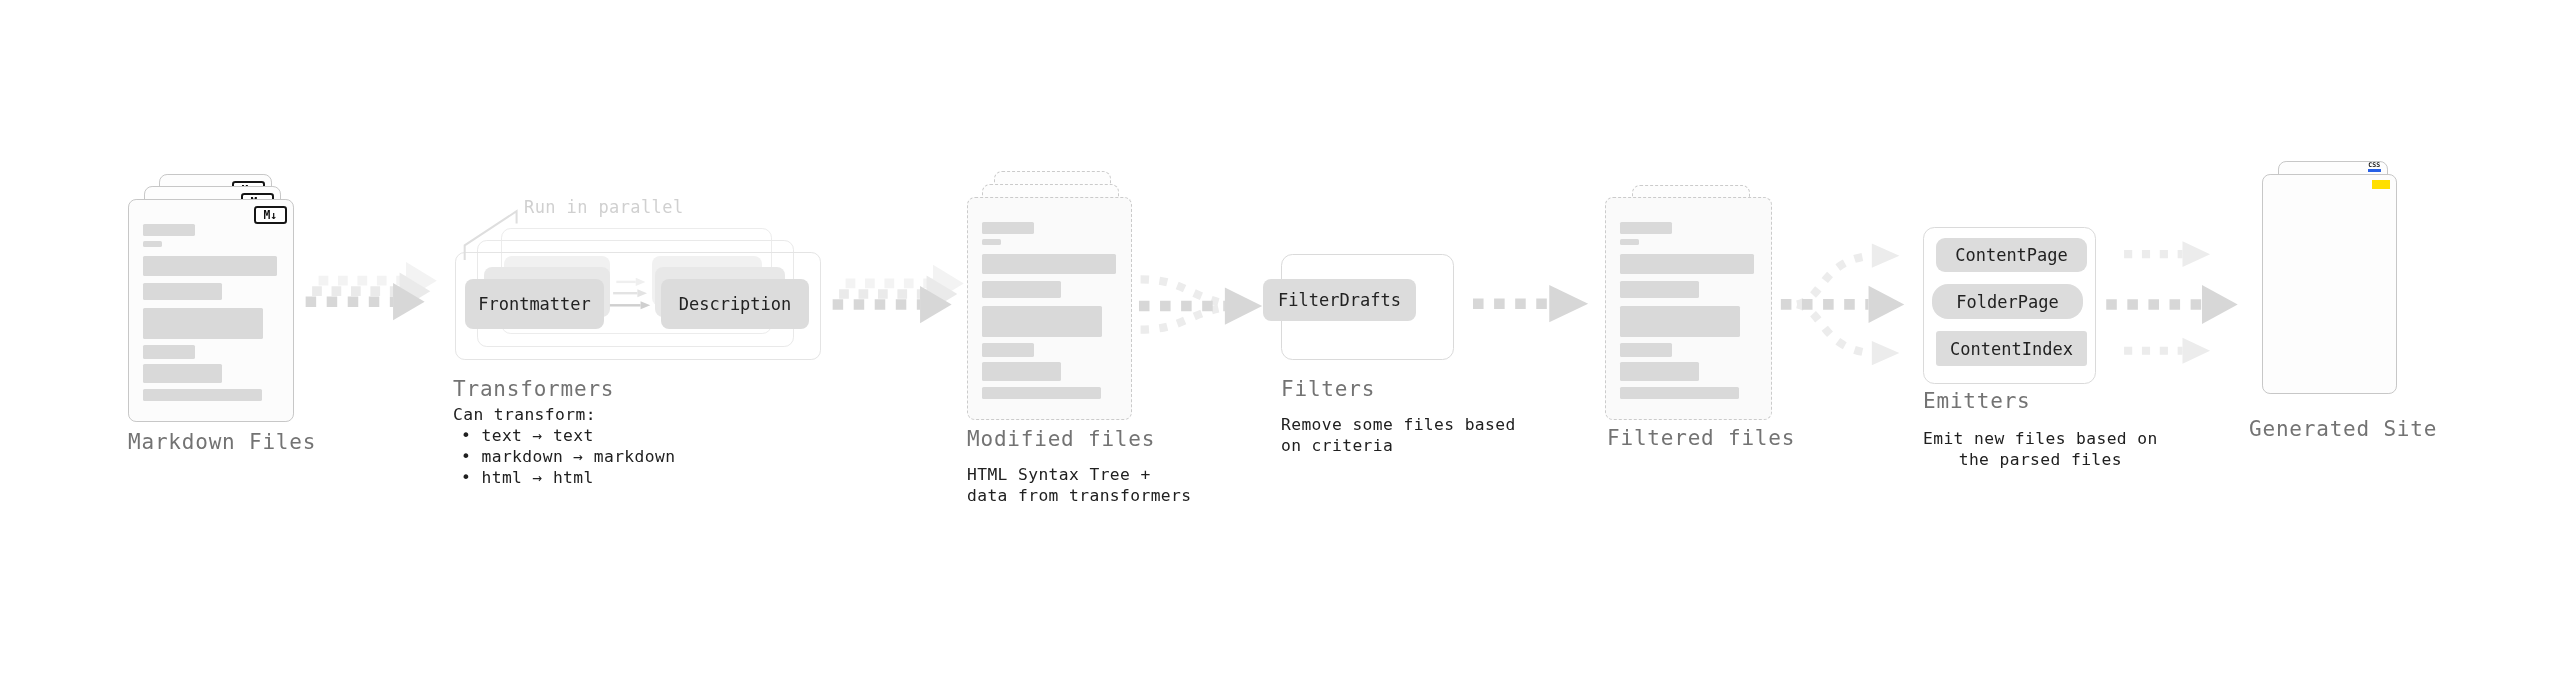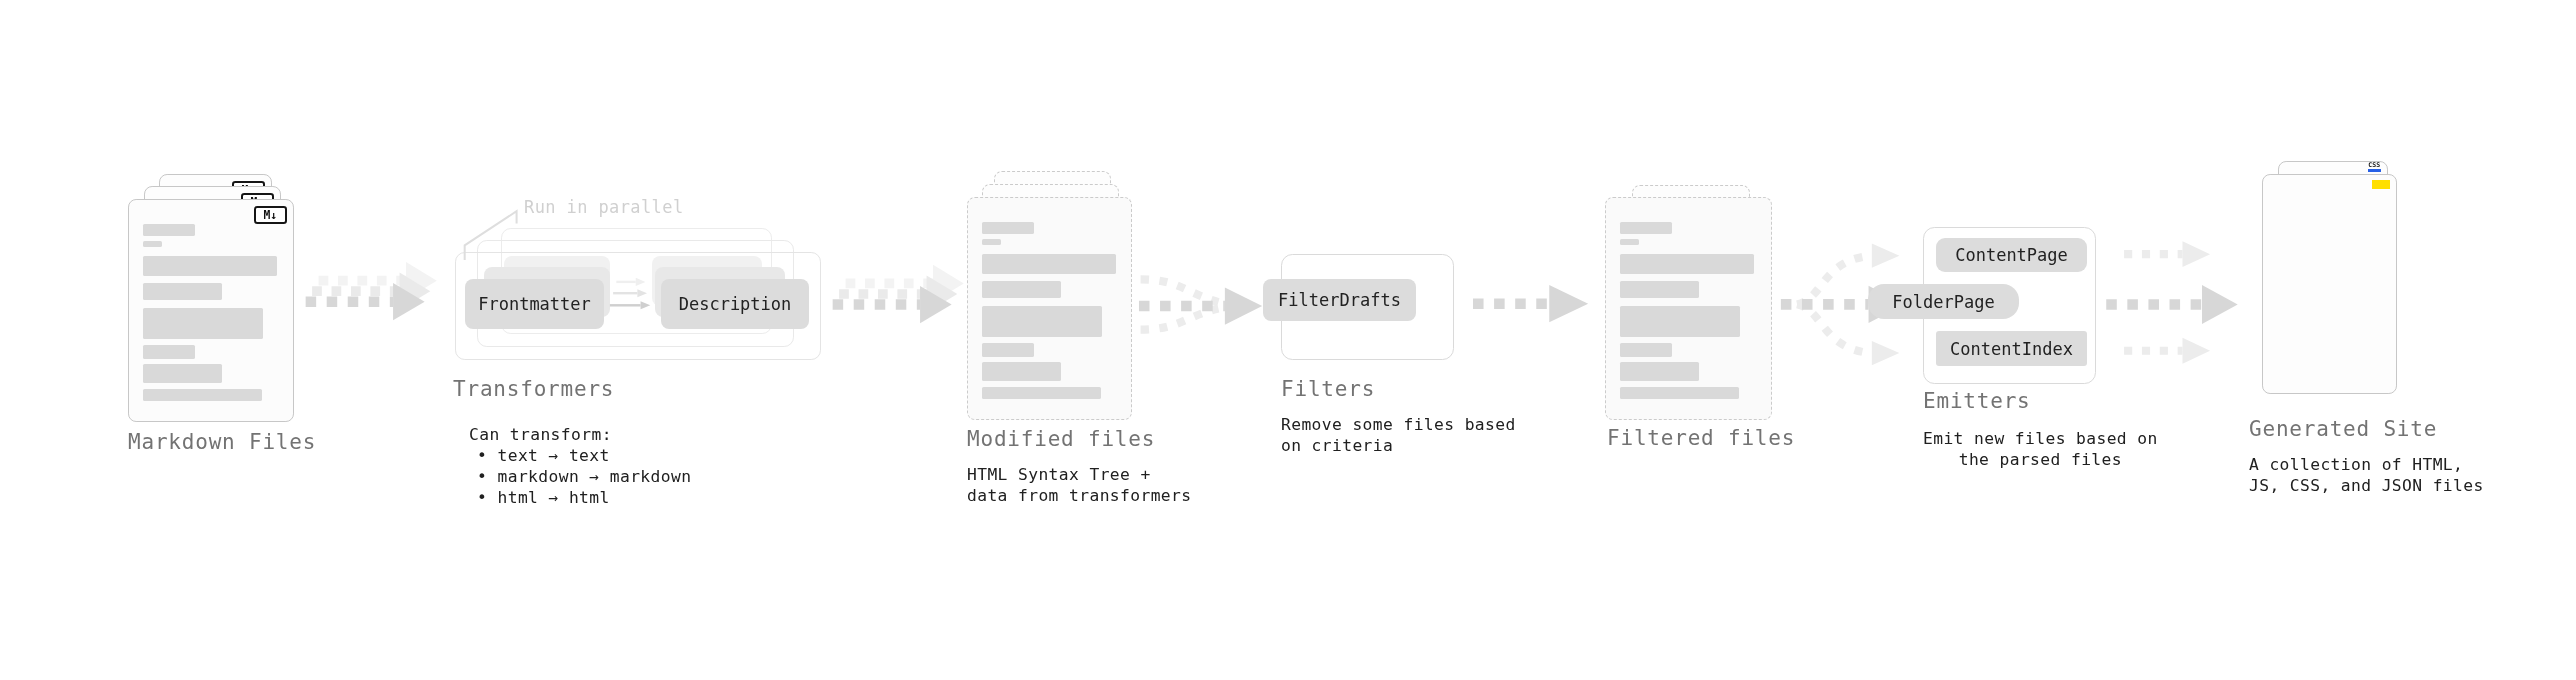--- a/index.html
+++ b/index.html
@@ -107,21 +107,21 @@
   <svg class="arrow-svg" style="left:608px;top:273px;" width="49" height="42" viewBox="0 0 60 52">
     <line x1="10" y1="11" x2="34" y2="11" stroke="#efefef" stroke-width="3"></line>
     <polygon points="34,6 34,16 46,11" fill="#efefef"></polygon>
     <line x1="6" y1="25" x2="36" y2="25" stroke="#e3e3e3" stroke-width="3"></line>
     <polygon points="36,20 36,30 48,25" fill="#e3e3e3"></polygon>
     <line x1="2" y1="40" x2="40" y2="40" stroke="#cfcfcf" stroke-width="3"></line>
     <polygon points="40,35 40,45 52,40" fill="#cfcfcf"></polygon>
   </svg>
 
   <div class="stage-label" style="left:453px;top:377px;">Transformers</div>
-  <div class="stage-sub" style="left:453px;top:424px;margin-left:16px;">
+  <div class="stage-sub" style="left:453px;top:404px;">
     <div>Can transform:</div>
     <div style="padding-left:8.1px;">• text → text</div>
     <div style="padding-left:8.1px;">• markdown → markdown</div>
     <div style="padding-left:8.1px;">• html → html</div>
   </div>
 
   <svg class="arrow-svg" style="left:826px;top:260px;" width="142" height="68" viewBox="0 0 175 84">
     <g transform="translate(16,-26)">
       <line x1="8" y1="55" x2="116" y2="55" stroke="#f3f3f3" stroke-width="12" stroke-dasharray="12 12"></line>
       <polygon points="116,32 116,78 154,55" fill="#f3f3f3"></polygon>
@@ -193,21 +193,21 @@
     <path d="M 26 78 C 60 70 55 25 116 18" fill="none" stroke="#ececec" stroke-width="10" stroke-dasharray="10 13"></path>
     <polygon points="118,3 118,33 152,18" fill="#ececec"></polygon>
     <path d="M 26 78 C 60 86 55 131 116 138" fill="none" stroke="#ececec" stroke-width="10" stroke-dasharray="10 13"></path>
     <polygon points="118,123 118,153 152,138" fill="#ececec"></polygon>
     <line x1="6" y1="78" x2="114" y2="78" stroke="#d7d7d7" stroke-width="13" stroke-dasharray="13 13"></line>
     <polygon points="114,55 114,101 158,78" fill="#d7d7d7"></polygon>
   </svg>
 
   <div class="panel" style="left:1923px;top:227px;width:173px;height:157px;"></div>
   <div class="pill" style="left:1936px;top:238px;width:151px;height:34px;border-radius:9px;">ContentPage</div>
-  <div class="pill" style="left:1868px;top:284px;width:151px;height:35px;border-radius:16px;">FolderPage</div>
+  <div class="pill" style="left:1932px;top:284px;width:151px;height:35px;border-radius:16px;">FolderPage</div>
   <div class="pill" style="left:1936px;top:331px;width:151px;height:35px;border-radius:3px;">ContentIndex</div>
   <div class="stage-label" style="left:1923px;top:389px;">Emitters</div>
   <div class="stage-sub" style="left:1923px;top:428px;text-align:center;">
     <div>Emit new files based on</div>
     <div>the parsed files</div>
   </div>
 
   <svg class="arrow-svg" style="left:2103px;top:237px;" width="142" height="130" viewBox="0 0 175 160">
     <line x1="26" y1="21" x2="98" y2="21" stroke="#ececec" stroke-width="10" stroke-dasharray="10 12"></line>
     <polygon points="98,5 98,37 132,21" fill="#ececec"></polygon>
@@ -220,19 +220,15 @@
   <div class="doc back" style="left:2278px;top:161px;width:110px;height:220px;">
     <div class="css-badge">
       <div class="css-txt">CSS</div>
       <div class="css-bar" style="background:#2760e6;"></div>
     </div>
   </div>
   <div class="doc back" style="left:2262px;top:174px;width:135px;height:220px;">
     <div class="js-badge" style="background:#ffdf00;"></div>
   </div>
   <div class="stage-label" style="left:2249px;top:417px;">Generated Site</div>
-  <div class="stage-sub" style="left:2249px;top:454px;">
-    <div>A collection of HTML,</div>
-    <div>JS, CSS, and JSON files</div>
-  </div>
 
 </div>
 
 
 </body></html>

